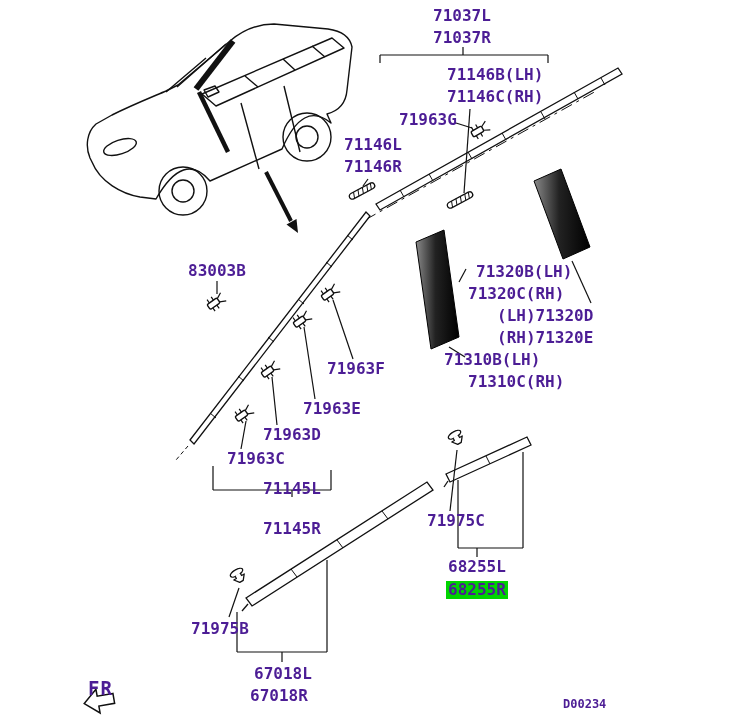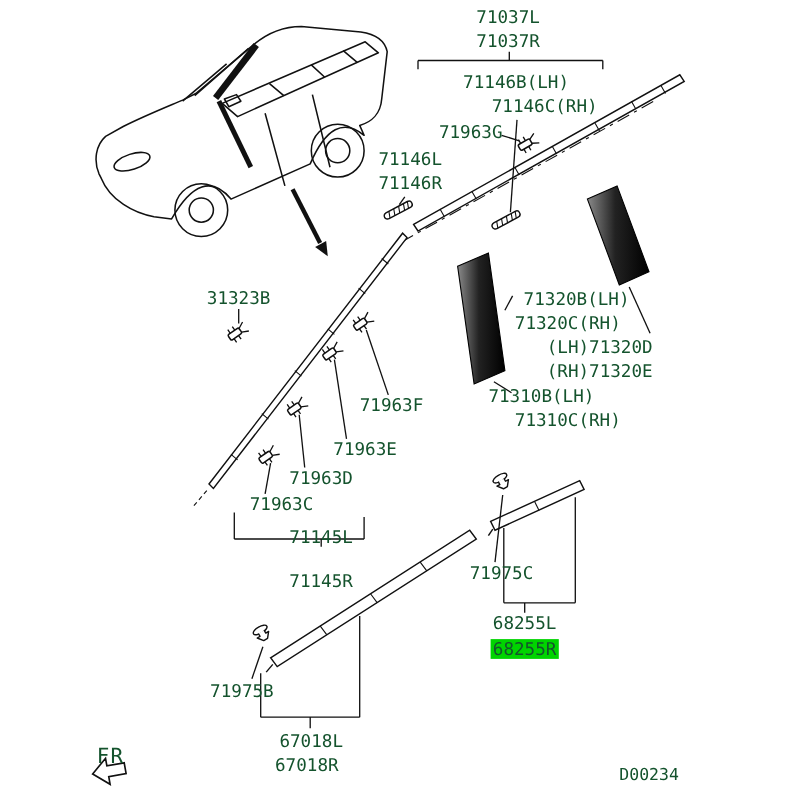--- a/index.html
+++ b/index.html
@@ -1,23 +1,23 @@
 <!DOCTYPE html>
 <html style="--hl: #00d400;"><head>
 <meta charset="utf-8">
 <style>
   html,body{margin:0;padding:0;background:#ffffff;}
   body{width:731px;height:717px;overflow:hidden;}
   .stage{position:relative;width:731px;height:717px;background:#fff;
          font-family:"DejaVu Sans Mono","Liberation Mono",monospace;}
   svg.art{position:absolute;left:0;top:0;}
-  .lbl{position:absolute;font-weight:400;font-size:16px;line-height:18px;
-       color:#14532d;white-space:pre;cursor:default;}
+  .lbl{position:absolute;font-weight:700;font-size:16px;line-height:18px;
+       color:#4c1d95;white-space:pre;cursor:default;}
   .hl{background:var(--hl,#00d400);padding:0 2px;}
-  .small{font-size:15px;}
+  .small{font-size:12px;}
   .fr{font-size:19px;letter-spacing:1px;}
 </style>
 </head>
 <body>
 
 <div class="stage">
 
   <svg class="art" width="731" height="717" viewBox="0 0 731 717">
     <defs>
       <linearGradient id="sashGrad" x1="0" y1="0" x2="1" y2="0">
@@ -124,26 +124,26 @@
       <path d="M450 511 L457 450"></path>
       <path d="M282 662 V652 M237 652 H327 M237 652 V612 M327 652 V560"></path>
       <path d="M229 617 L239 588"></path>
     </g>
 
     <path d="M114 696 L98 696 L98 689 L84 701 L98 713 L98 706 L114 706 Z" fill="none" stroke="#111" stroke-width="1.5" transform="rotate(-10 99 701)"></path>
   </svg>
 
   <div class="lbl" style="left:433px;top:7px">71037L</div>
   <div class="lbl" style="left:433px;top:29px">71037R</div>
-  <div class="lbl" style="left:421px;top:66px">71146B(LH)</div>
+  <div class="lbl" style="left:447px;top:66px">71146B(LH)</div>
   <div class="lbl" style="left:447px;top:88px">71146C(RH)</div>
   <div class="lbl" style="left:399px;top:111px">71963G</div>
   <div class="lbl" style="left:344px;top:136px">71146L</div>
   <div class="lbl" style="left:344px;top:158px">71146R</div>
-  <div class="lbl" style="left:188px;top:262px">31323B</div>
+  <div class="lbl" style="left:188px;top:262px">83003B</div>
   <div class="lbl" style="left:476px;top:263px">71320B(LH)</div>
   <div class="lbl" style="left:468px;top:285px">71320C(RH)</div>
   <div class="lbl" style="left:497px;top:307px">(LH)71320D</div>
   <div class="lbl" style="left:497px;top:329px">(RH)71320E</div>
   <div class="lbl" style="left:444px;top:351px">71310B(LH)</div>
   <div class="lbl" style="left:468px;top:373px">71310C(RH)</div>
   <div class="lbl" style="left:327px;top:360px">71963F</div>
   <div class="lbl" style="left:303px;top:400px">71963E</div>
   <div class="lbl" style="left:263px;top:426px">71963D</div>
   <div class="lbl" style="left:227px;top:450px">71963C</div>

